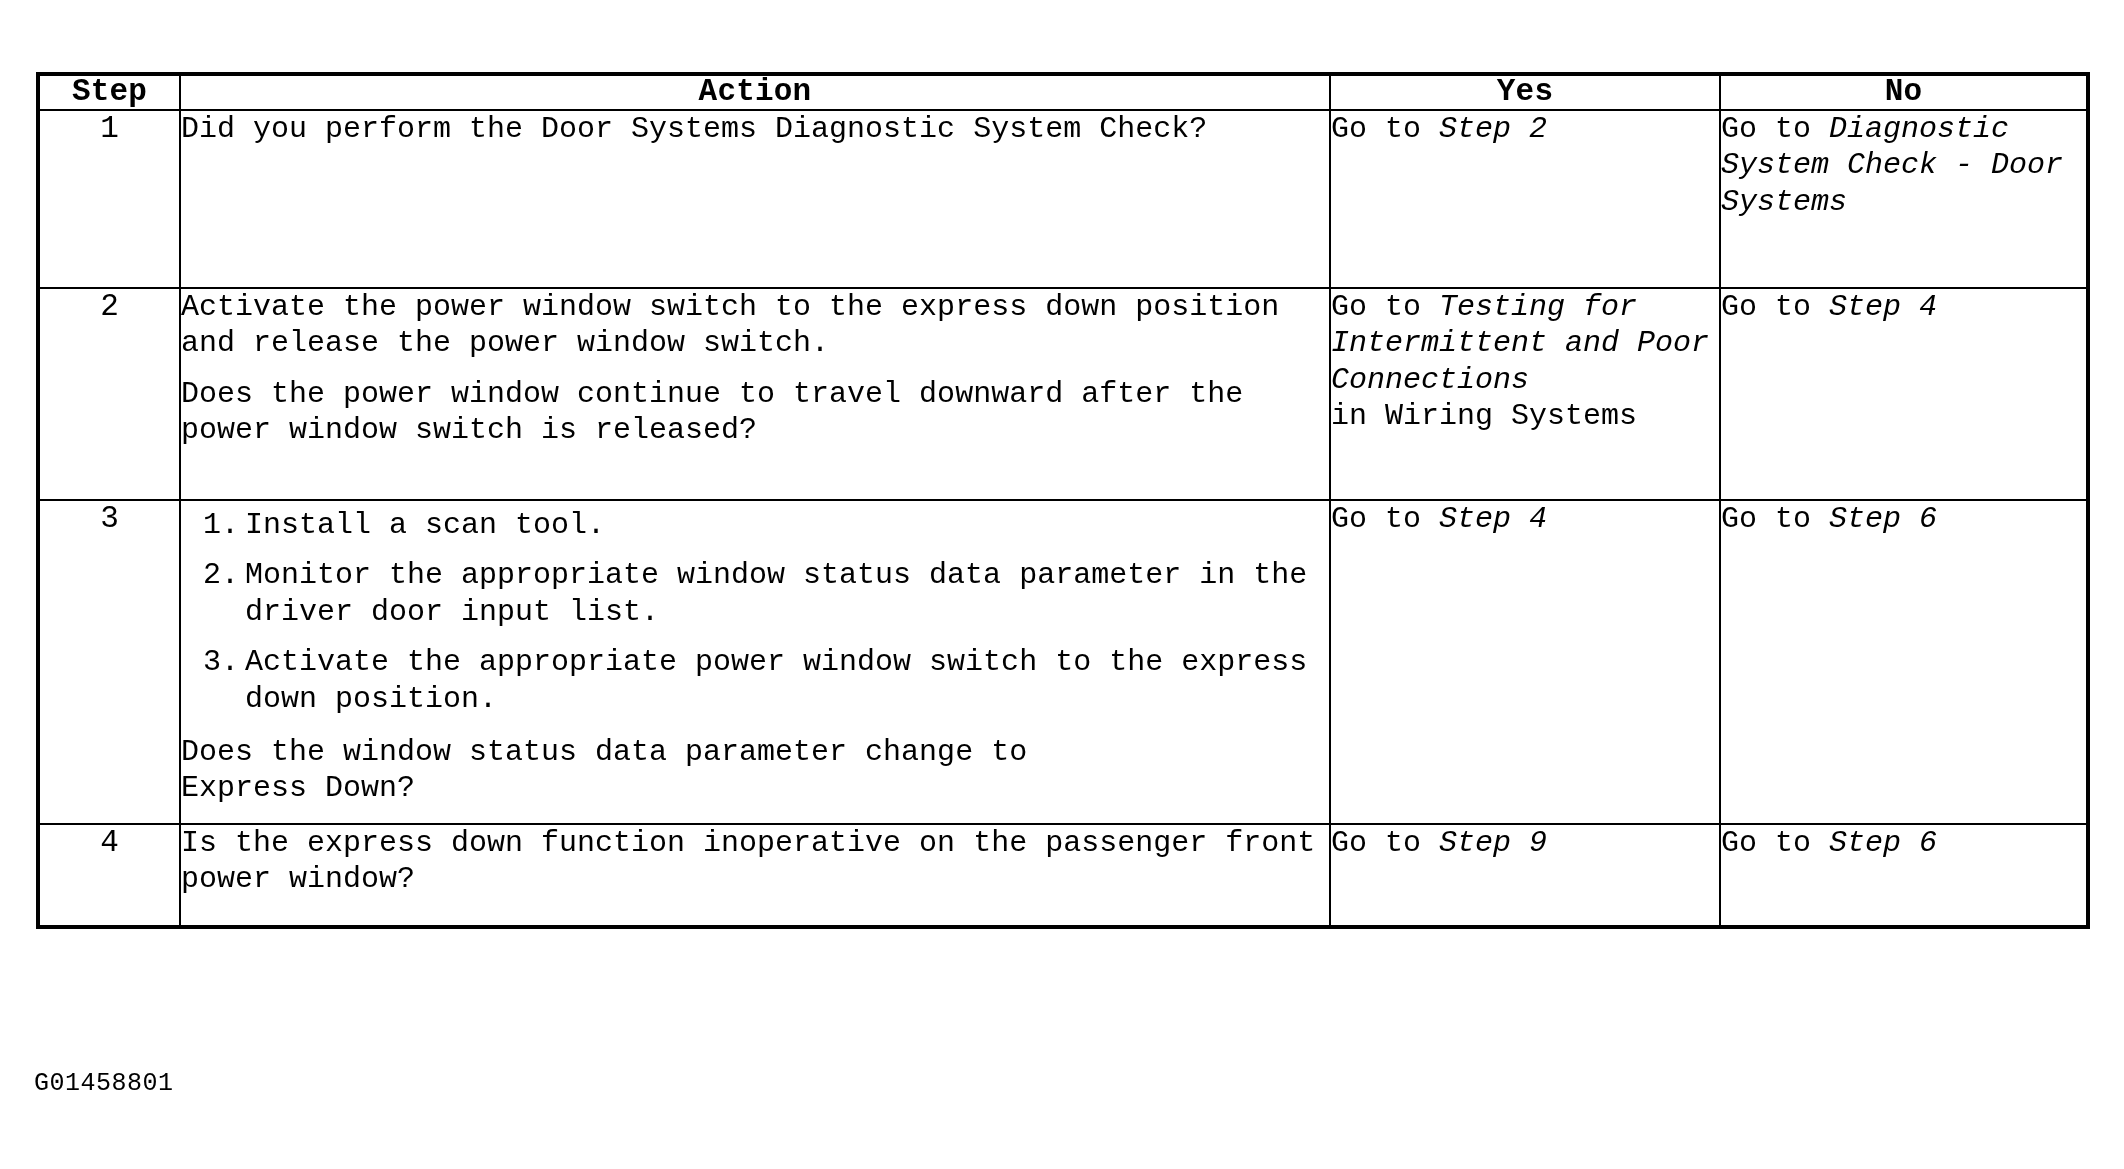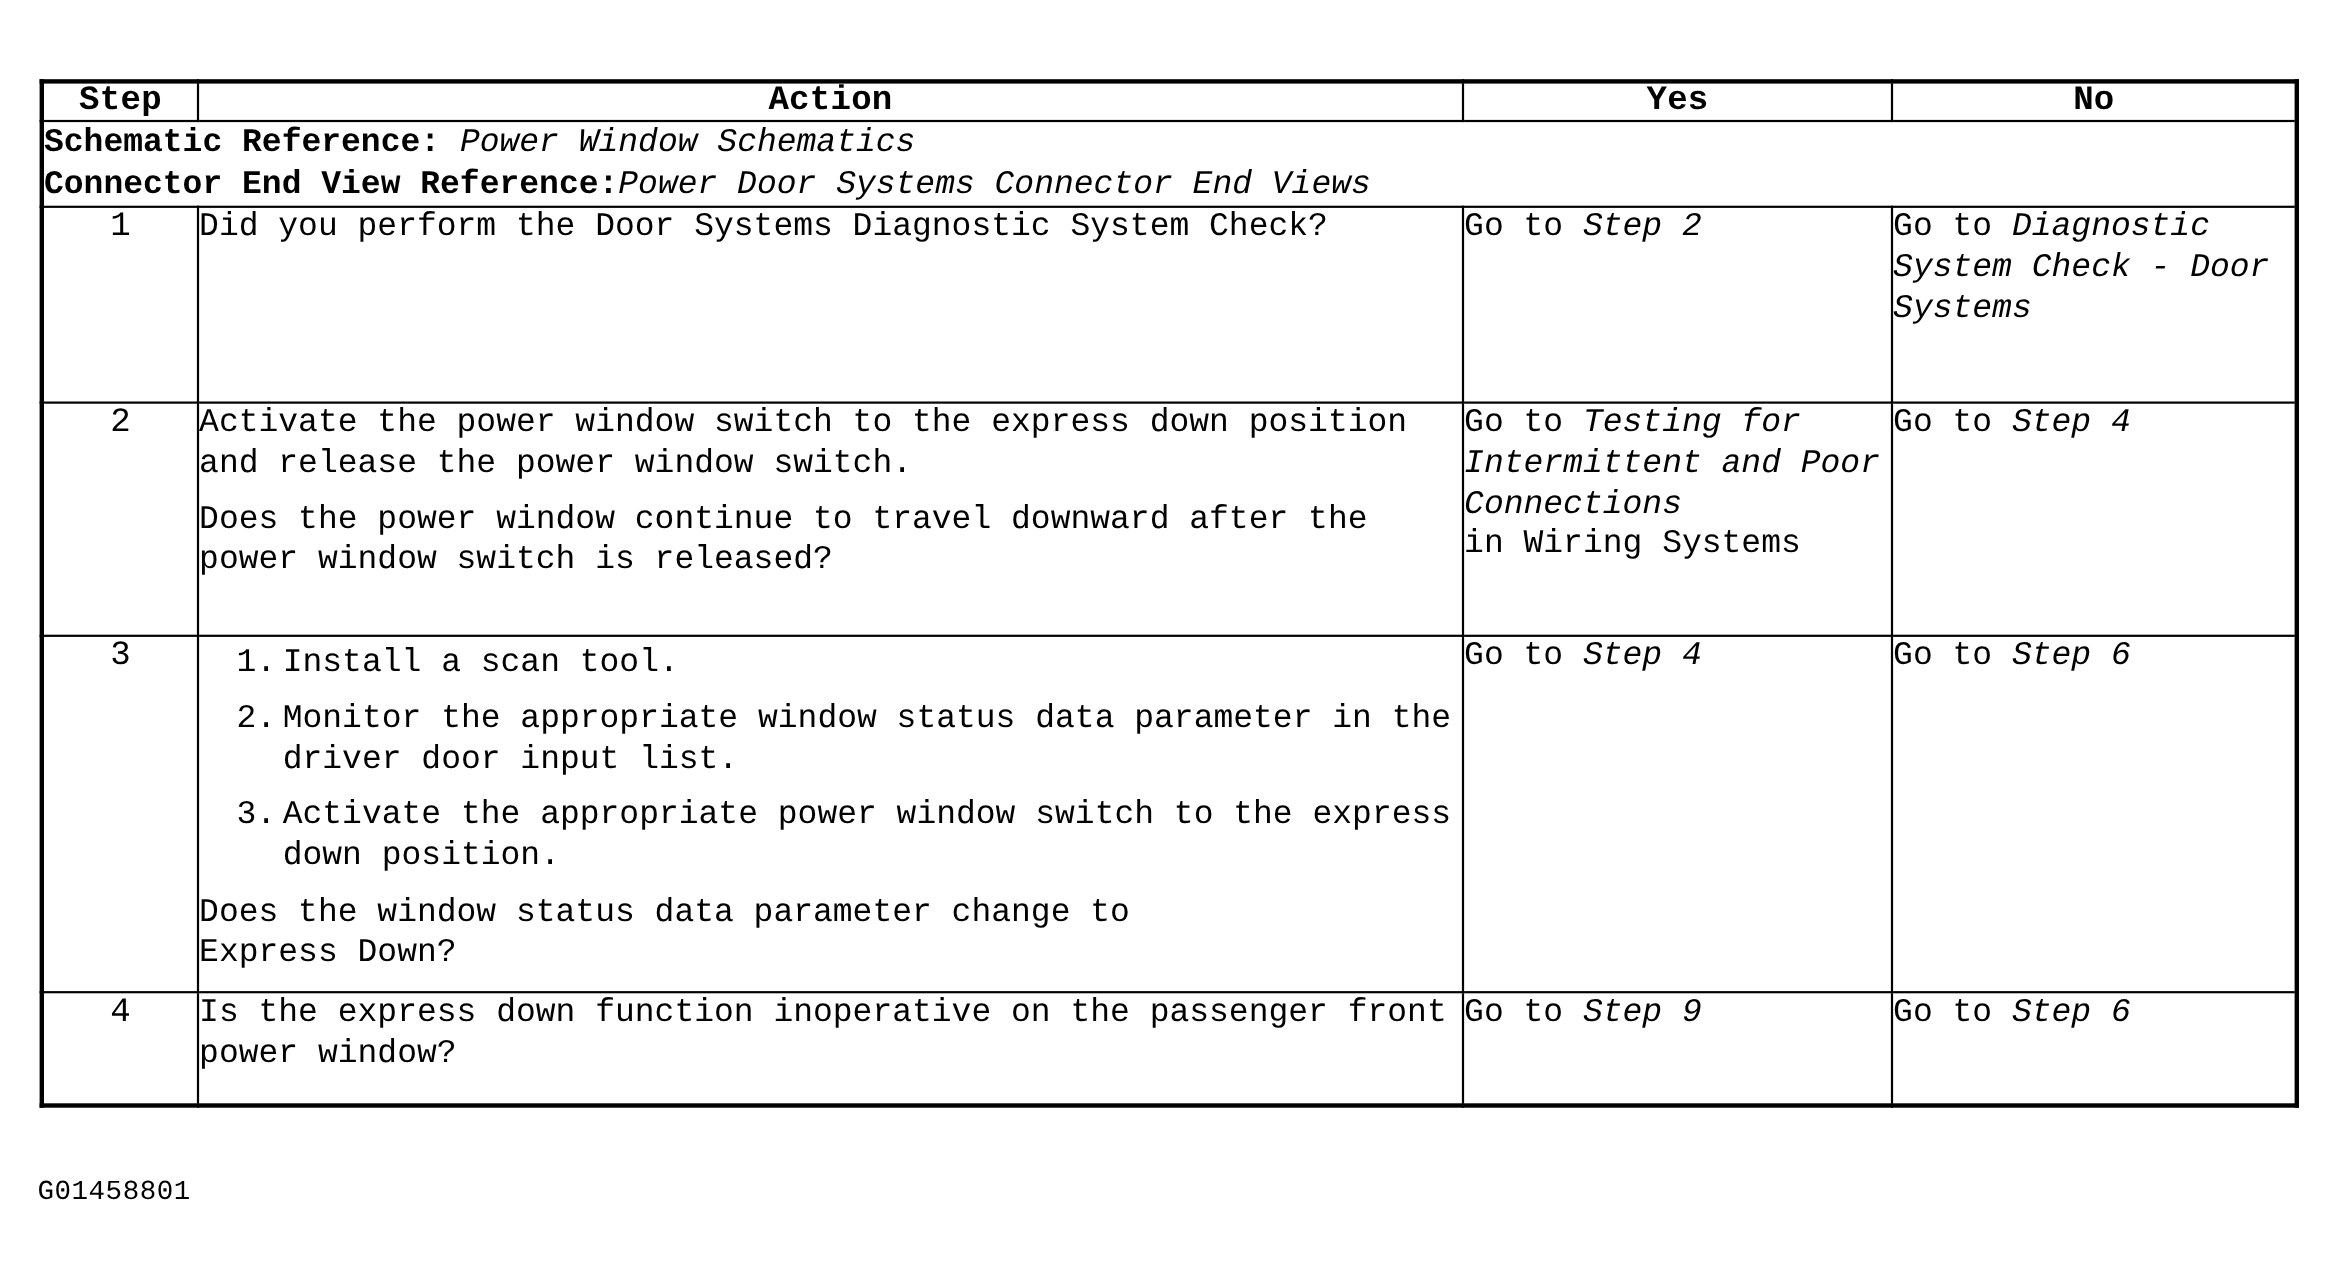--- a/index.html
+++ b/index.html
@@ -91,21 +91,21 @@
     line-height: 1.22;
   }
   .action-cell p {
     margin: 0 0 14px 0;
   }
   .action-cell p:last-child {
     margin-bottom: 0;
   }
   .action-cell ol {
     margin: 6px 0 16px 0;
-    padding-left: 12px;
+    padding-left: 0;
     list-style: none;
     counter-reset: stepnum;
   }
   .action-cell ol li {
     counter-increment: stepnum;
     position: relative;
     padding-left: 64px;
     margin-bottom: 14px;
     line-height: 1.22;
   }
@@ -162,31 +162,20 @@
         <tr class="hdr-row">
           <th>Step</th>
           <th>Action</th>
           <th>Yes</th>
           <th>No</th>
         </tr>
       </thead>
 
       <tbody>
 
-        <tr>
-          <td class="ref-cell" colspan="4">
-            <div class="ref-line line1">
-              <span class="ref-label">Schematic Reference:</span>
-              <span class="ref-value">Power Window Schematics</span>
-            </div>
-            <div class="ref-line line2">
-              <span class="ref-label">Connector End View Reference:</span><span class="ref-value">Power Door Systems Connector End Views</span>
-            </div>
-          </td>
-        </tr>
 
         <tr class="r1">
           <td class="step-cell">1</td>
           <td class="action-cell">
             <p>Did you perform the Door Systems Diagnostic System Check?</p>
           </td>
           <td class="ans-cell">
             <span>Go to </span><span class="it">Step 2</span>
           </td>
           <td class="ans-cell">

